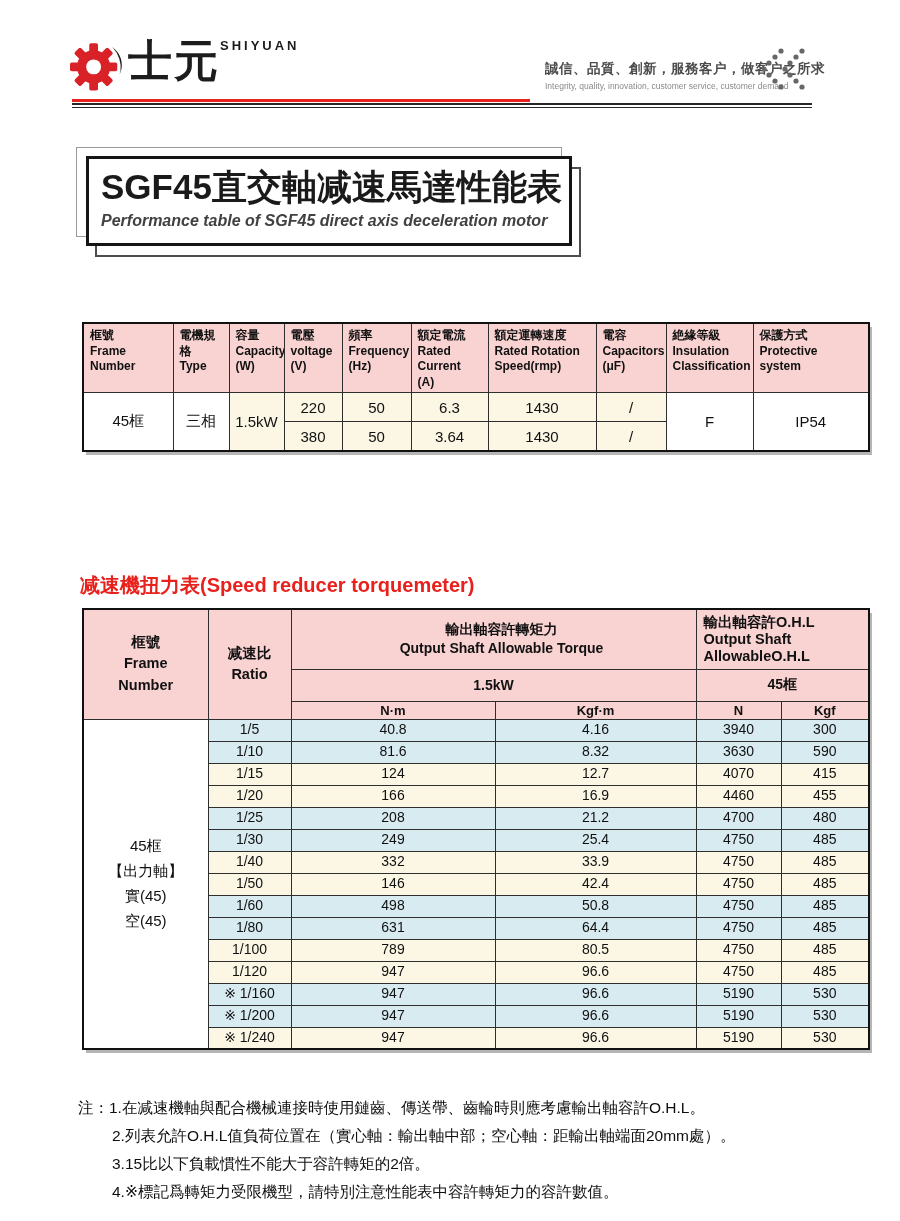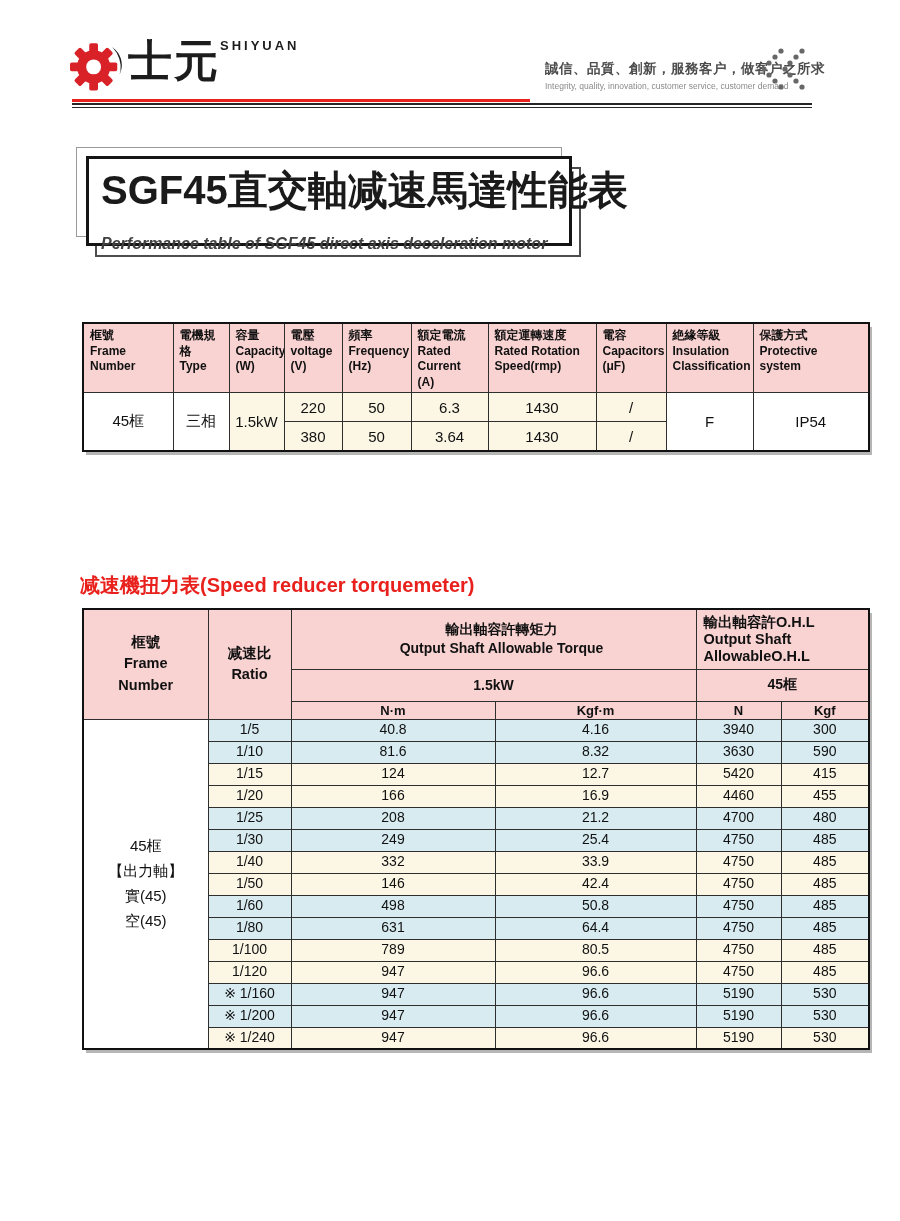--- a/index.html
+++ b/index.html
@@ -19,22 +19,22 @@
   .rule-red { position:absolute; left:72px; top:99px; width:458px; height:3px; background:#e8211d; }
   .rule-black { position:absolute; left:72px; top:103px; width:740px; height:5px;
                 border-top:2px solid #262626; border-bottom:1px solid #262626; }
 
   
   .tb-wrap { position:absolute; left:86px; top:156px; width:486px; height:90px; }
   .tb-ghost-gray { position:absolute; left:-10px; top:-9px; width:100%; height:100%; border:1px solid #9a9a9a; }
   .tb-ghost-dark { position:absolute; left:9px; top:11px; width:100%; height:100%; border:2px solid #4d4d4d; }
   .tb-main { position:absolute; left:0; top:0; width:100%; height:100%; background:#fff;
              border:3px solid #151515; padding:9px 0 0 12px; }
-  .tb-title { font-size:40px; font-weight:800; color:#1a1a1a; line-height:1.1; letter-spacing:0; white-space:nowrap; }
-  .tb-sub { font-size:16px; font-weight:700; font-style:italic; color:#414141; margin-top:23px; white-space:nowrap; }
+  .tb-title { font-size:35px; font-weight:800; color:#1a1a1a; line-height:1.1; letter-spacing:0; white-space:nowrap; }
+  .tb-sub { font-size:16px; font-weight:700; font-style:italic; color:#414141; margin-top:5px; white-space:nowrap; }
 
   
   .sec-h { position:absolute; left:80px; font-size:20px; font-weight:600; color:#e8211d; white-space:nowrap; }
   .sec-h.s1 { top:288px; }
   .sec-h.s2 { top:572px; }
 
   
   table { border-collapse:collapse; table-layout:fixed; background:#fff; }
   th,td { border:1px solid #2e2e2e; overflow:hidden; }
   th { background:#f9d2d2; font-weight:700; white-space:pre-line; }
@@ -246,21 +246,21 @@
       <td>1/10</td>
       <td>81.6</td>
       <td>8.32</td>
       <td>3630</td>
       <td>590</td>
     </tr>
     <tr class="yellow">
       <td>1/15</td>
       <td>124</td>
       <td>12.7</td>
-      <td>5420</td>
+      <td>4070</td>
       <td>415</td>
     </tr>
     <tr class="yellow">
       <td>1/20</td>
       <td>166</td>
       <td>16.9</td>
       <td>4460</td>
       <td>455</td>
     </tr>
     <tr class="blue">
@@ -336,14 +336,22 @@
     <tr class="yellow">
       <td>※ 1/240</td>
       <td>947</td>
       <td>96.6</td>
       <td>5190</td>
       <td>530</td>
     </tr>
   </tbody>
     </table>
 
+  <div class="notes">
+    <div>
+      <span>注：</span><span>1.在减速機軸與配合機械連接時使用鏈齒、傳送帶、齒輪時則應考慮輸出軸容許O.H.L。</span>
+    </div>
+    <div class="cont">2.列表允許O.H.L值負荷位置在（實心軸：輸出軸中部；空心軸：距輸出軸端面20mm處）。</div>
+    <div class="cont">3.15比以下負載慣性不能大于容許轉矩的2倍。</div>
+    <div class="cont">4.※標記爲轉矩力受限機型，請特別注意性能表中容許轉矩力的容許數值。</div>
+  </div>
 
 </div>
 
 </body></html>

